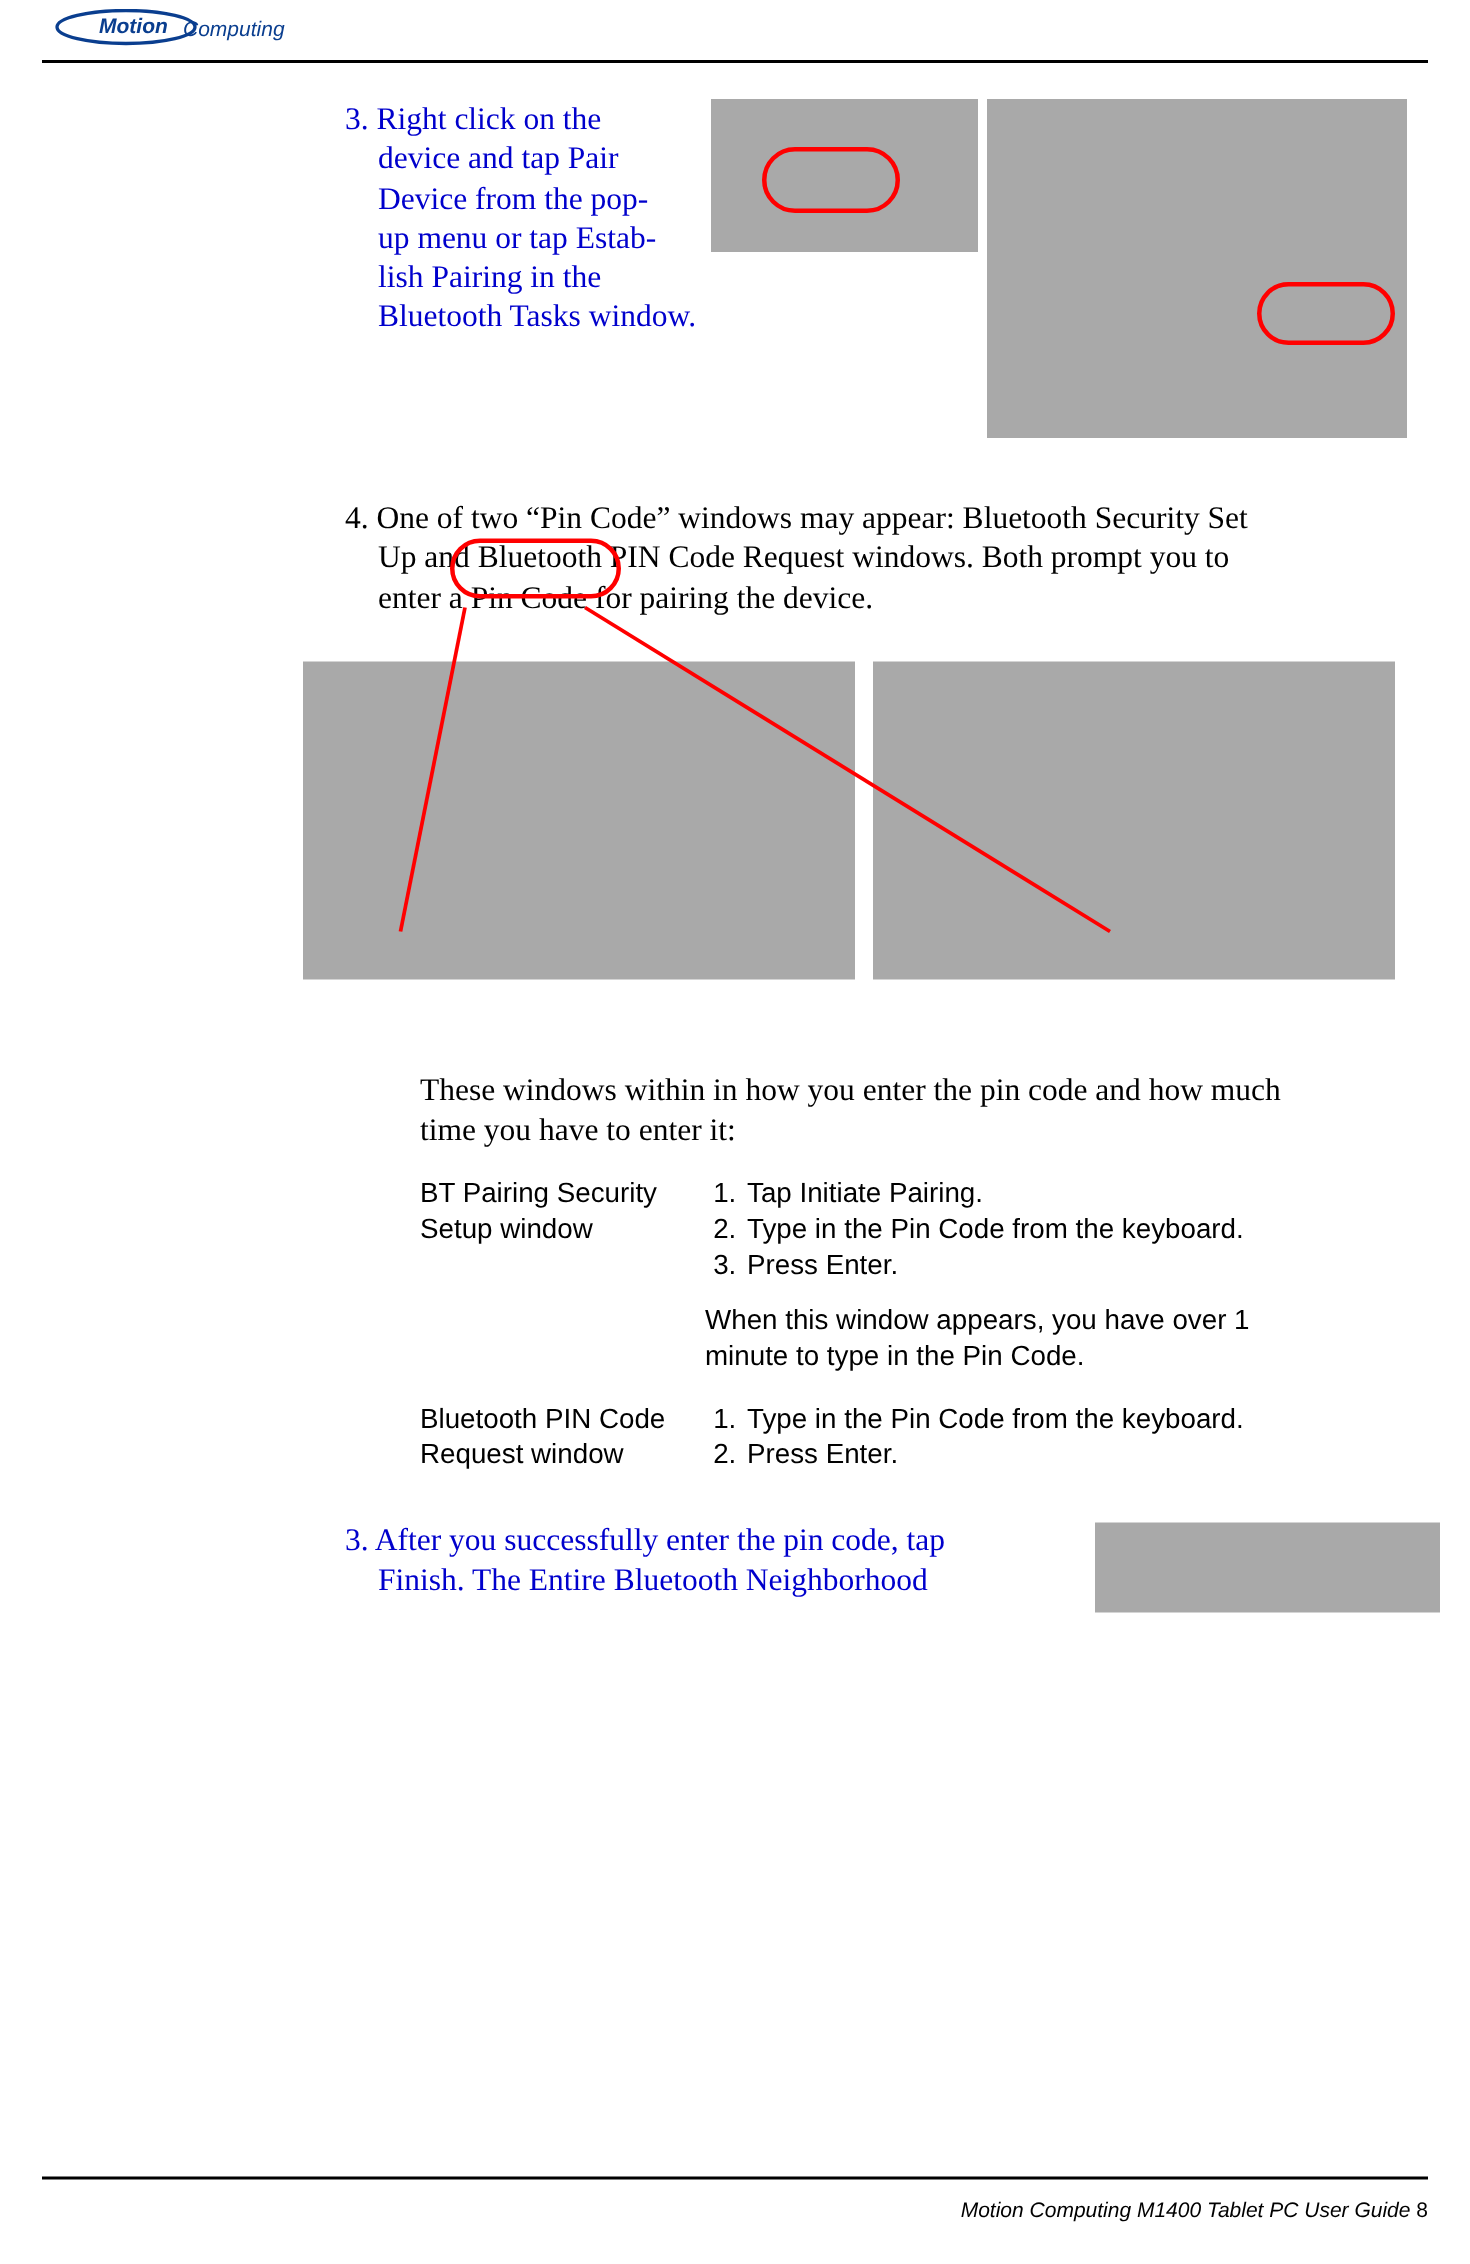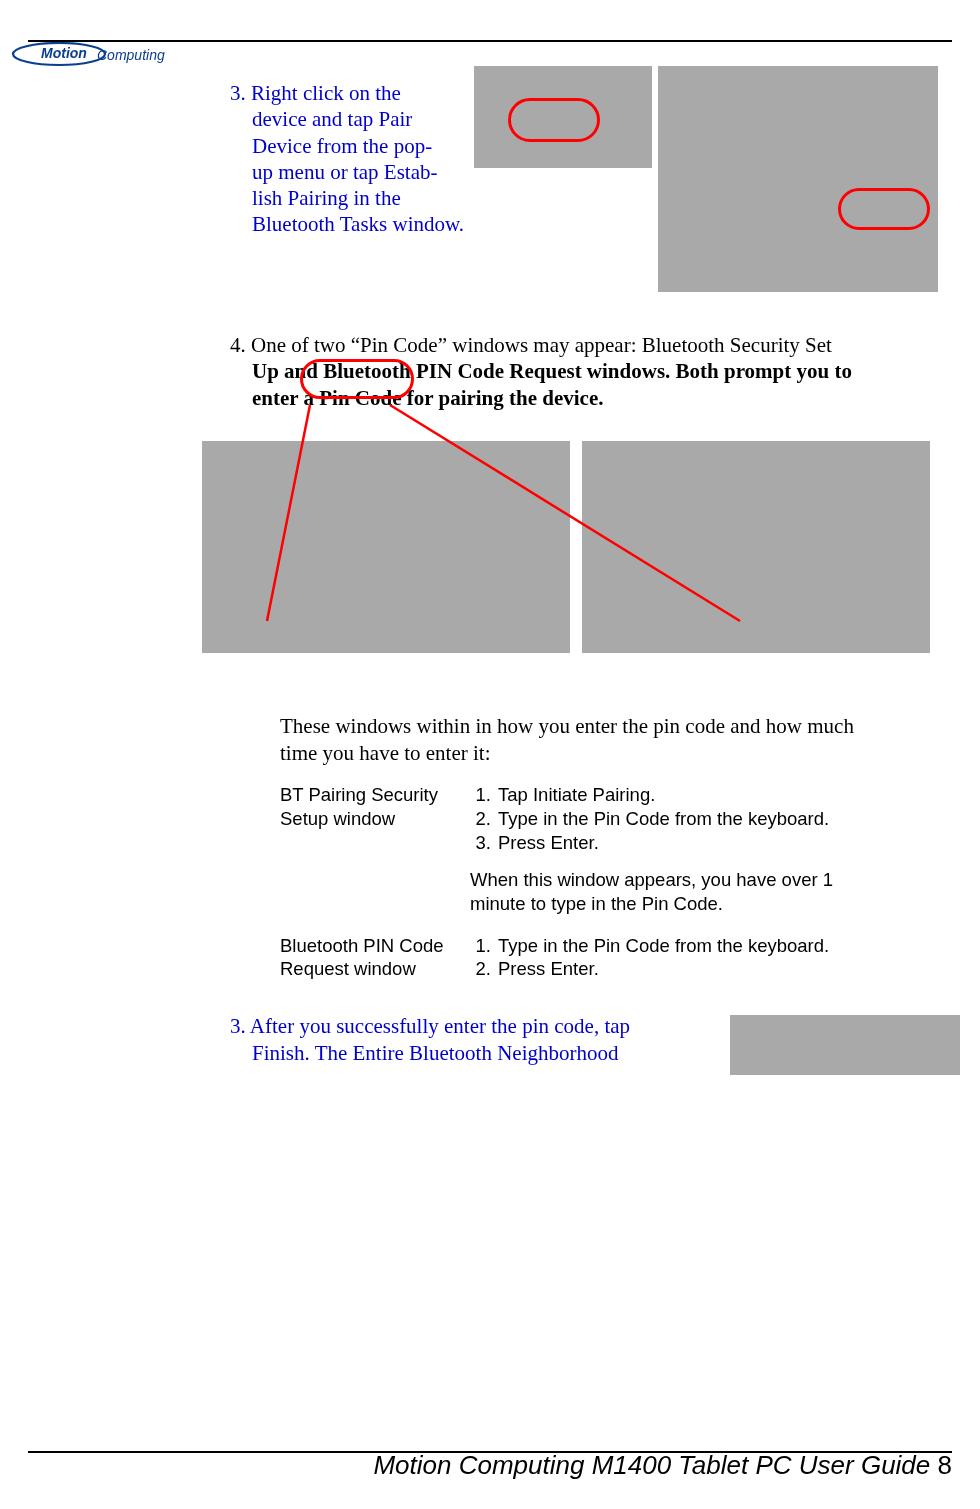--- a/index.html
+++ b/index.html
@@ -7,22 +7,21 @@
     width: 980px;
     height: 1509px;
     background: #ffffff;
     font-family: "Times New Roman", Times, serif;
     position: relative;
     color: #000;
   }
   .logo-wrap {
     position: absolute;
     top: 6px;
-    left: 11px;
-    margin-top: 36px;
+    left: 36px;
   }
   .logo-wrap svg { display: block; }
   .top-rule {
     position: absolute;
     top: 40px;
     left: 28px;
     width: 924px;
     height: 2px;
     background: #000;
   }
@@ -37,21 +36,20 @@
     height: 260px;
   }
   .step3-text {
     position: absolute;
     left: 0;
     top: 4px;
     width: 240px;
     color: #0000cc;
     font-size: 21px;
     line-height: 1.25;
-    margin-top: 14px;
   }
   .step3-text .num { display:inline; }
   .step3-text .indent { padding-left: 22px; display:block; }
   .ph-small {
     position: absolute;
     left: 244px;
     top: 4px;
     width: 178px;
     height: 102px;
     background: #a9a9a9;
@@ -86,21 +84,21 @@
   }
   .step4 {
     position: relative;
     margin-top: 10px;
     width: 700px;
     font-size: 21px;
     color: #000;
     line-height: 1.25;
   }
   .step4 .txt { display:block; }
-  .step4 .l2, .step4 .l3 { padding-left: 22px; font-weight: bold; }
+  .step4 .l2, .step4 .l3 { padding-left: 22px; }
   .callout3 {
     position: absolute;
     left: 70px;
     top: 27px;
     width: 114px;
     height: 40px;
     border: 3px solid #ff0000;
     border-radius: 22px;
     background: transparent;
     z-index: 5;
@@ -176,21 +174,21 @@
     bottom: 56px;
     width: 924px;
     height: 2px;
     background: #000;
   }
   .footer {
     position: absolute;
     right: 28px;
     bottom: 28px;
     font-style: italic;
-    font-size: 26px;
+    font-size: 14px;
     font-family: Arial, Helvetica, sans-serif;
   }
   .footer .pg { font-style: normal; }
 </style>
 </head>
 <body>
 
 <div class="logo-wrap">
   <svg width="180" height="34" viewBox="0 0 180 34">
     <ellipse cx="48" cy="12" rx="46" ry="11" fill="none" stroke="#0a3e8f" stroke-width="2.2"></ellipse>

